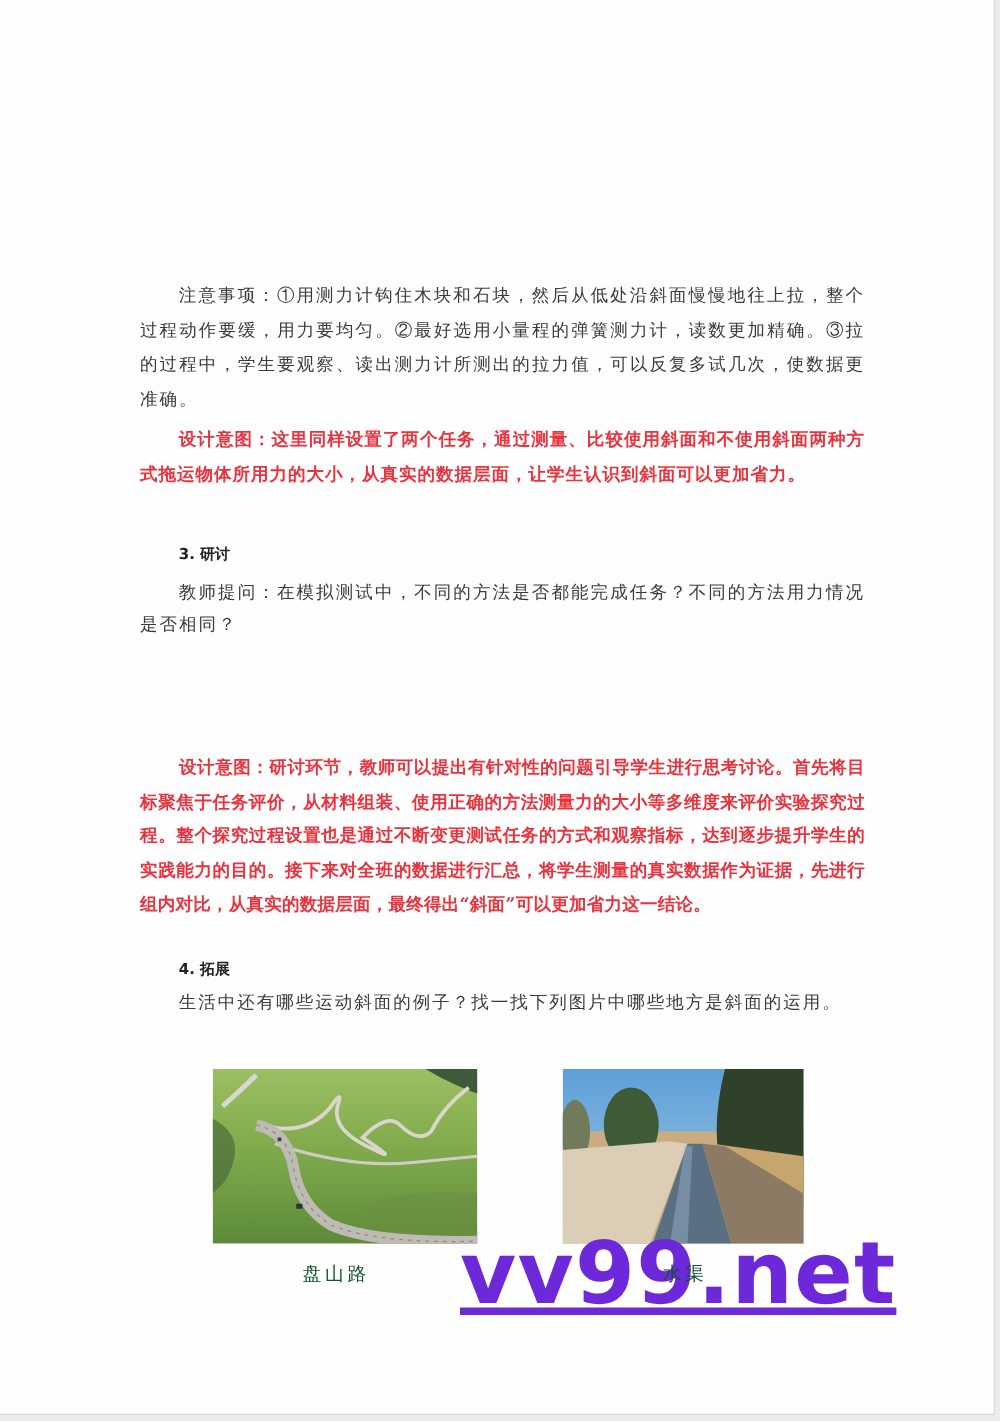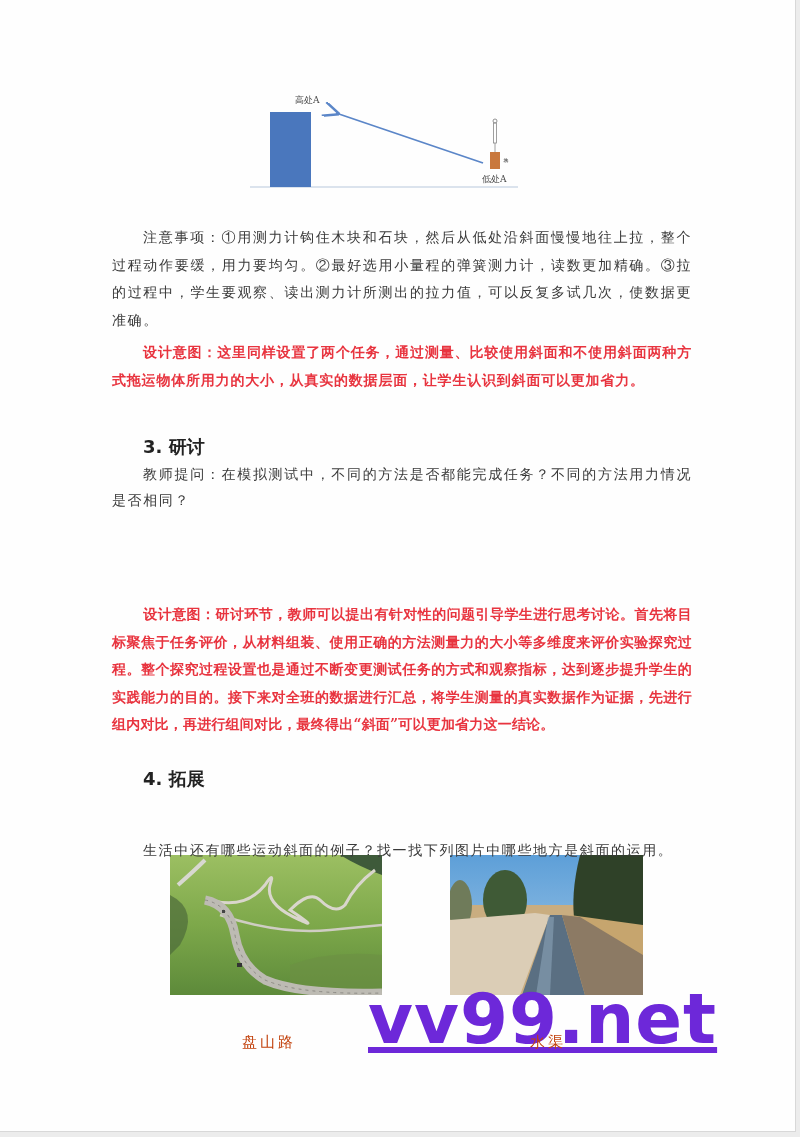--- a/index.html
+++ b/index.html
@@ -17,81 +17,61 @@
     .para {
       position: absolute; left: 112px; width: 580px;
       font-size: 14px; line-height: 26px; color: #3a3a3a;
       letter-spacing: 1.6px; text-align: justify;
     }
     .para .indent { display: inline-block; width: 31px; }
     .para.red { color: #e8343f; font-weight: bold; letter-spacing: 0.8px; line-height: 27.5px; }
     .heading {
       position: absolute; left: 143px;
       font-family: "DejaVu Sans", "Liberation Sans", sans-serif;
-      font-size: 18px; font-weight: bold; color: #222;
+      font-size: 12px; font-weight: bold; color: #222;
     }
     .photo { position: absolute; overflow: hidden; }
     .caption {
-      position: absolute; font-size: 15px; color: #c2410c; letter-spacing: 3px; margin-top: 23px;
+      position: absolute; font-size: 15px; color: #14532d; letter-spacing: 3px;
     }
     .watermark {
       position: absolute; left: 368px; top: 985px;
       font-family: "DejaVu Sans", "Liberation Sans", sans-serif;
       font-weight: bold; font-size: 69px; color: #6d28d9;
       letter-spacing: 1px; line-height: 1; z-index: 0; text-decoration: underline;
     }
     .caption, .para, .heading { z-index: 1; }
   </style>
 </head>
 <body>
 
 <div class="page">
 
-  <div class="diagram">
-    <svg width="290" height="110" viewBox="0 0 290 110">
-      <defs>
-        <marker id="ah" markerWidth="10" markerHeight="8" refX="2" refY="4" orient="auto">
-          <path d="M9,0 L0,4 L9,8" fill="none" stroke="#5b86c8" stroke-width="1.4"></path>
-        </marker>
-      </defs>
-      <line x1="10" y1="102" x2="278" y2="102" stroke="#b8c8dc" stroke-width="1"></line>
-      <rect x="30" y="27" width="41" height="75" fill="#4a77bd"></rect>
-      <line x1="243" y1="78" x2="96" y2="28" stroke="#5b86c8" stroke-width="1.8" marker-end="url(#ah)"></line>
-
-      <circle cx="255" cy="36" r="2" fill="none" stroke="#777" stroke-width="0.8"></circle>
-      <rect x="253.5" y="38" width="3" height="20" fill="none" stroke="#888" stroke-width="0.8"></rect>
-      <line x1="255" y1="58" x2="255" y2="67" stroke="#888" stroke-width="0.8"></line>
-      <rect x="250" y="67" width="10" height="17" fill="#c9783d"></rect>
-    </svg>
-    <span style="position:absolute;left:55px;top:9px;font-size:9px;color:#444;">高处A</span>
-    <span style="position:absolute;left:242px;top:88px;font-size:9px;color:#444;">低处A</span>
-    <span style="position:absolute;left:263px;top:68px;font-size:5px;color:#666;writing-mode:vertical-rl;">木块</span>
-  </div>
 
   <div class="para" style="top:224px;line-height:27.5px;">
     <span class="indent"></span><span>注意事项：①用测力计钩住木块和石块，然后从低处沿斜面慢慢地往上拉，整个过程动作要缓，用力要均匀。②最好选用小量程的弹簧测力计，读数更加精确。③拉的过程中，学生要观察、读出测力计所测出的拉力值，可以反复多试几次，使数据更准确。</span>
   </div>
 
   <div class="para red" style="top:339px;">
     <span class="indent"></span><span>设计意图：这里同样设置了两个任务，通过测量、比较使用斜面和不使用斜面两种方式拖运物体所用力的大小，从真实的数据层面，让学生认识到斜面可以更加省力。</span>
   </div>
 
   <div class="heading" style="top:435px;">3. 研讨</div>
 
   <div class="para" style="top:461px;">
     <span class="indent"></span><span>教师提问：在模拟测试中，不同的方法是否都能完成任务？不同的方法用力情况是否相同？</span>
   </div>
 
 
   <div class="para red" style="top:601px;letter-spacing:0.2px;">
-    <span class="indent"></span><span>设计意图：研讨环节，教师可以提出有针对性的问题引导学生进行思考讨论。首先将目标聚焦于任务评价，从材料组装、使用正确的方法测量力的大小等多维度来评价实验探究过程。整个探究过程设置也是通过不断变更测试任务的方式和观察指标，达到逐步提升学生的实践能力的目的。接下来对全班的数据进行汇总，将学生测量的真实数据作为证据，先进行组内对比，再进行组间对比，最终得出“斜面”可以更加省力这一结论。</span>
+    <span class="indent"></span><span>设计意图：研讨环节，教师可以提出有针对性的问题引导学生进行思考讨论。首先将目标聚焦于任务评价，从材料组装、使用正确的方法测量力的大小等多维度来评价实验探究过程。整个探究过程设置也是通过不断变更测试任务的方式和观察指标，达到逐步提升学生的实践能力的目的。接下来对全班的数据进行汇总，将学生测量的真实数据作为证据，先进行组内对比，从真实的数据层面，最终得出“斜面”可以更加省力这一结论。</span>
   </div>
 
   <div class="heading" style="top:767px;">4. 拓展</div>
-  <div class="para" style="top:788px;line-height:28px;margin-top:48px;">
+  <div class="para" style="top:788px;line-height:28px;">
     <span class="indent"></span><span>生活中还有哪些运动斜面的例子？找一找下列图片中哪些地方是斜面的运用。</span>
   </div>
 
   <div class="photo" style="left:170px;top:855px;width:212px;height:140px;">
     <svg width="212" height="140" viewBox="0 0 212 140">
       <defs>
         <linearGradient id="g1" x1="0" y1="0" x2="0" y2="1">
           <stop offset="0" stop-color="#9cbf62"></stop>
           <stop offset="0.5" stop-color="#7da84a"></stop>
           <stop offset="1" stop-color="#5d8a3a"></stop>

